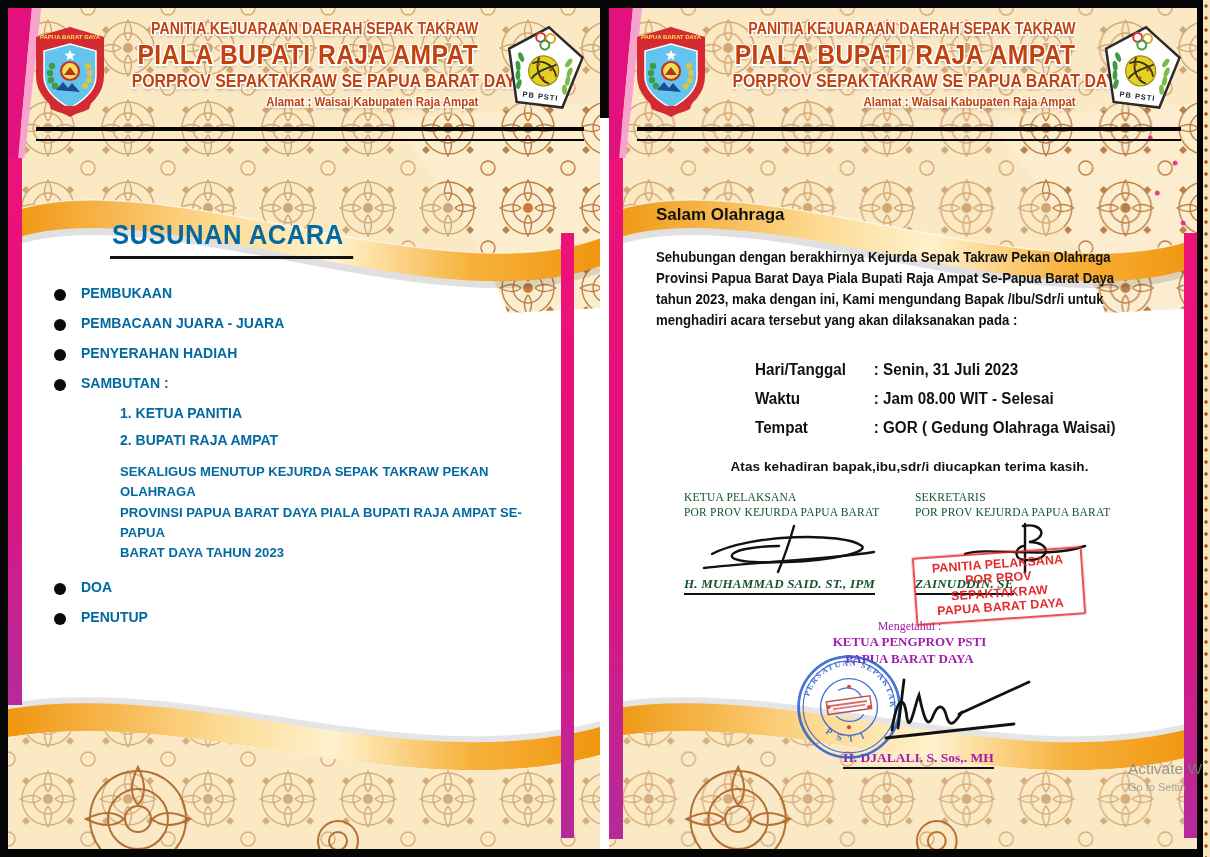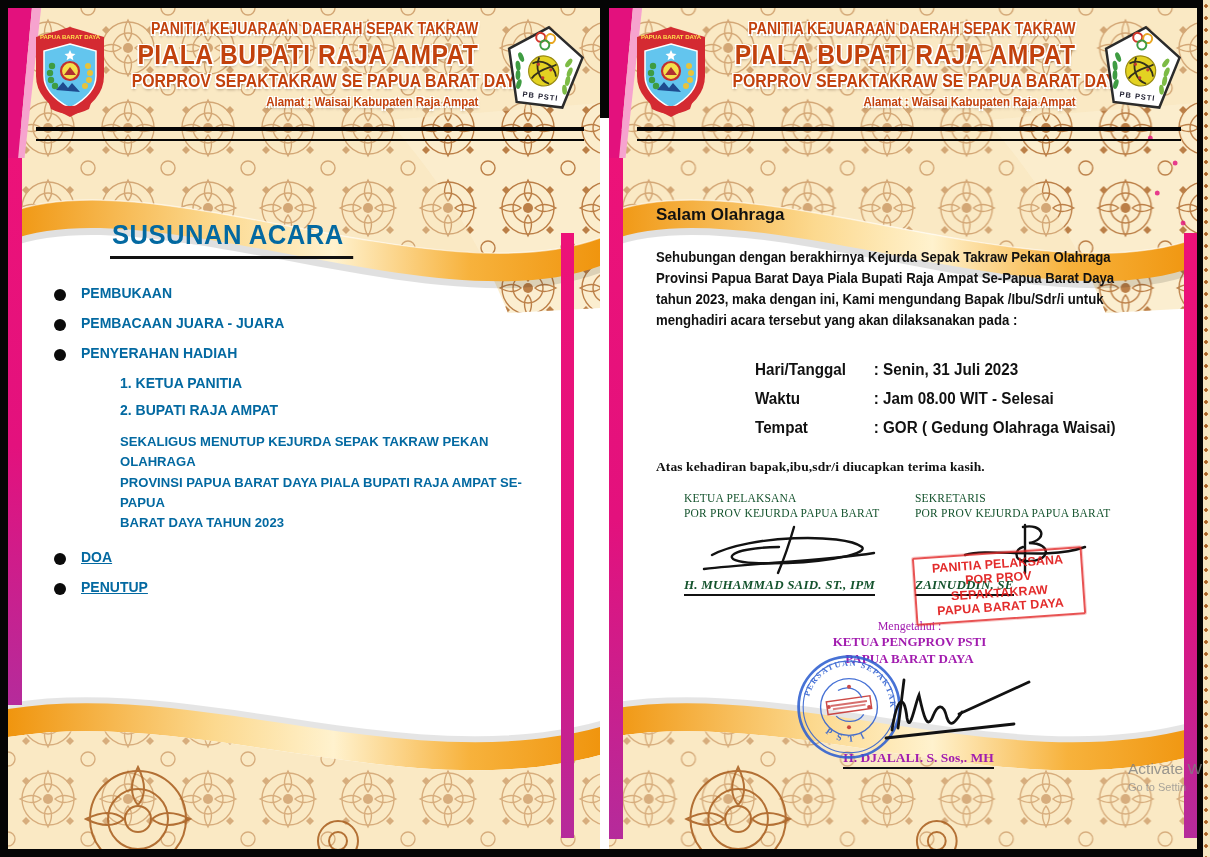--- a/index.html
+++ b/index.html
@@ -37,37 +37,37 @@
   .logo-shield{left:22px;top:16px;}
   .logo-psti{right:14px;top:16px;}
   .rule{position:absolute;top:119px;left:28px;right:16px;height:8px;z-index:4;
      border-top:4px solid #050505;border-bottom:2.5px solid #050505;}
   
   .agenda{position:absolute;left:46px;right:30px;top:212px;z-index:4;color:#0369a1;}
   .agenda-title{display:inline-block;margin-left:56px;font-size:27px;font-weight:800;
      letter-spacing:.5px;border-bottom:3.5px solid #111;padding:0 10px 5px 2px;
      transform:scaleX(.95);transform-origin:left;}
   ul.blist{list-style:none;margin:26px 0 0 0;padding:0;}
-  ul.blist.tail{margin-top:14px;text-decoration:underline;}
+  ul.blist.tail{margin-top:14px;}
   ul.blist li{display:flex;align-items:flex-end;margin-bottom:14px;font-size:14px;font-weight:800;}
   .dot{width:12px;height:12px;border-radius:50%;background:#0b0b0b;margin-right:15px;flex:0 0 12px;}
   .subitems{margin:6px 0 0 66px;font-size:14px;font-weight:800;}
   .subitems > div{margin-bottom:11px;}
   .subpara{margin:14px 0 16px 66px;font-size:13.5px;font-weight:800;line-height:1.5;
      transform:scaleX(.97);transform-origin:left;}
   
   .invite{position:absolute;left:47px;right:34px;top:197px;z-index:4;color:#111;}
   .greet{font-size:17px;font-weight:800;}
   .para{margin-top:22px;font-size:14px;font-weight:800;line-height:1.5;
      transform:scaleX(.94);transform-origin:left;white-space:nowrap;}
   .details{margin:30px 0 0 99px;transform:scaleX(.95);transform-origin:left;}
   .drow{display:flex;margin-bottom:11px;font-size:16px;font-weight:800;}
   .dlabel{width:125px;flex:0 0 125px;}
-  .thanks{margin-top:22px;font-size:13.5px;font-weight:800;
-     letter-spacing:.1px;font-family:Liberation Serif, serif;}
+  .thanks{margin-top:22px;text-align:center;font-size:13.5px;font-weight:800;
+     letter-spacing:.1px;}
   .sigrow{margin-top:16px;display:flex;justify-content:space-between;
      padding:0 38px 0 28px;font-family:"Liberation Serif",serif;}
   .sigcol{width:210px;color:#14532d;}
   .role{font-size:11.5px;line-height:1.3;letter-spacing:.2px;}
   .sigink{display:block;margin:2px auto 0 auto;}
   .signame{display:inline-block;font-size:13px;font-weight:700;border-bottom:2px solid #111;
      padding-bottom:1px;letter-spacing:.2px;white-space:nowrap;font-style:italic;}
   .stamp-red{position:absolute;left:258px;top:347px;width:158px;z-index:5;
      border:2.5px solid rgba(226,38,38,.85);border-radius:2px;padding:3px 4px;
      transform:rotate(-4deg);text-align:center;color:#E11C1C;font-weight:800;
@@ -241,20 +241,24 @@
             <span class="dot"></span>
             <span>PEMBUKAAN</span>
           </li>
         <li>
             <span class="dot"></span>
             <span>PEMBACAAN JUARA - JUARA</span>
           </li>
         <li>
             <span class="dot"></span>
             <span>PENYERAHAN HADIAH</span>
+          </li>
+        <li>
+            <span class="dot"></span>
+            <span>SAMBUTAN :</span>
           </li>
       </ul>
       <div class="subitems">
         <div>1. KETUA PANITIA</div>
         <div>2. BUPATI RAJA AMPAT</div>
       </div>
       <div class="subpara">
           <div>SEKALIGUS MENUTUP KEJURDA SEPAK TAKRAW PEKAN OLAHRAGA</div>
           <div>PROVINSI PAPUA BARAT DAYA PIALA BUPATI RAJA AMPAT SE-PAPUA</div>
           <div>BARAT DAYA TAHUN 2023</div>

